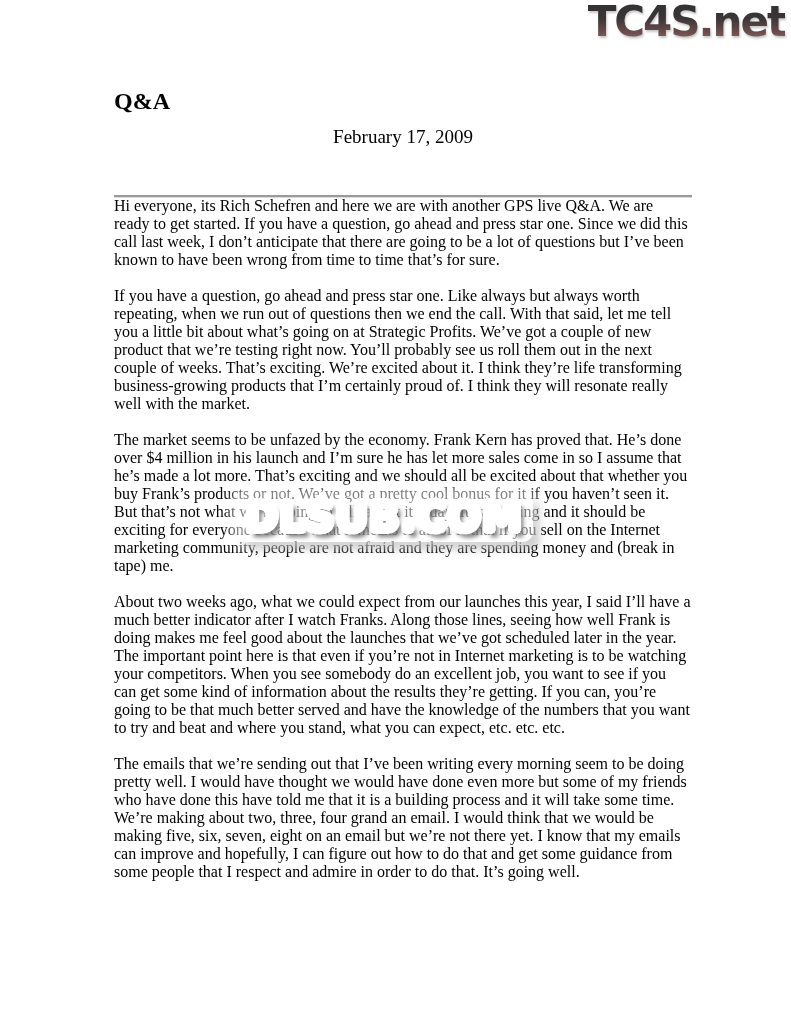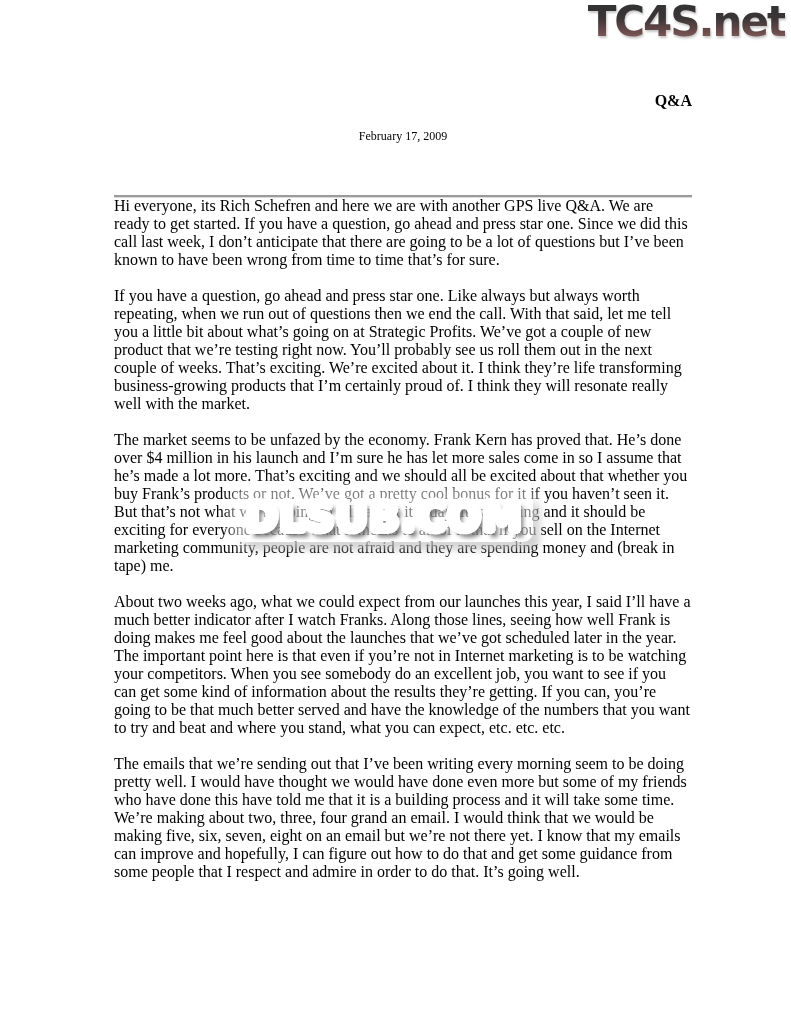--- a/index.html
+++ b/index.html
@@ -42,29 +42,29 @@
 
   
   .doc {
     position: absolute;
     left: 114px; top: 88px;
     width: 578px;
     color: var(--text-black, #000000);
   }
   .title {
     margin: 0;
-    text-align: right;
-    font-size: 16px;
+    text-align: left;
+    font-size: 24px;
     line-height: 26px;
     font-weight: bold;
   }
   .date {
     margin-top: 13px;
     text-align: center;
-    font-size: 12px;
+    font-size: 19px;
     line-height: 19px;
   }
   .rule {
     margin-top: 49px;
     height: 2px;
     background: var(--rule-gray, #9a9a9a);
     box-shadow: 0 1px 0 #dcdcdc;
   }
   .body { font-size: 16px; line-height: 18px; }
   .body p { margin: 0 0 18px 0; }

